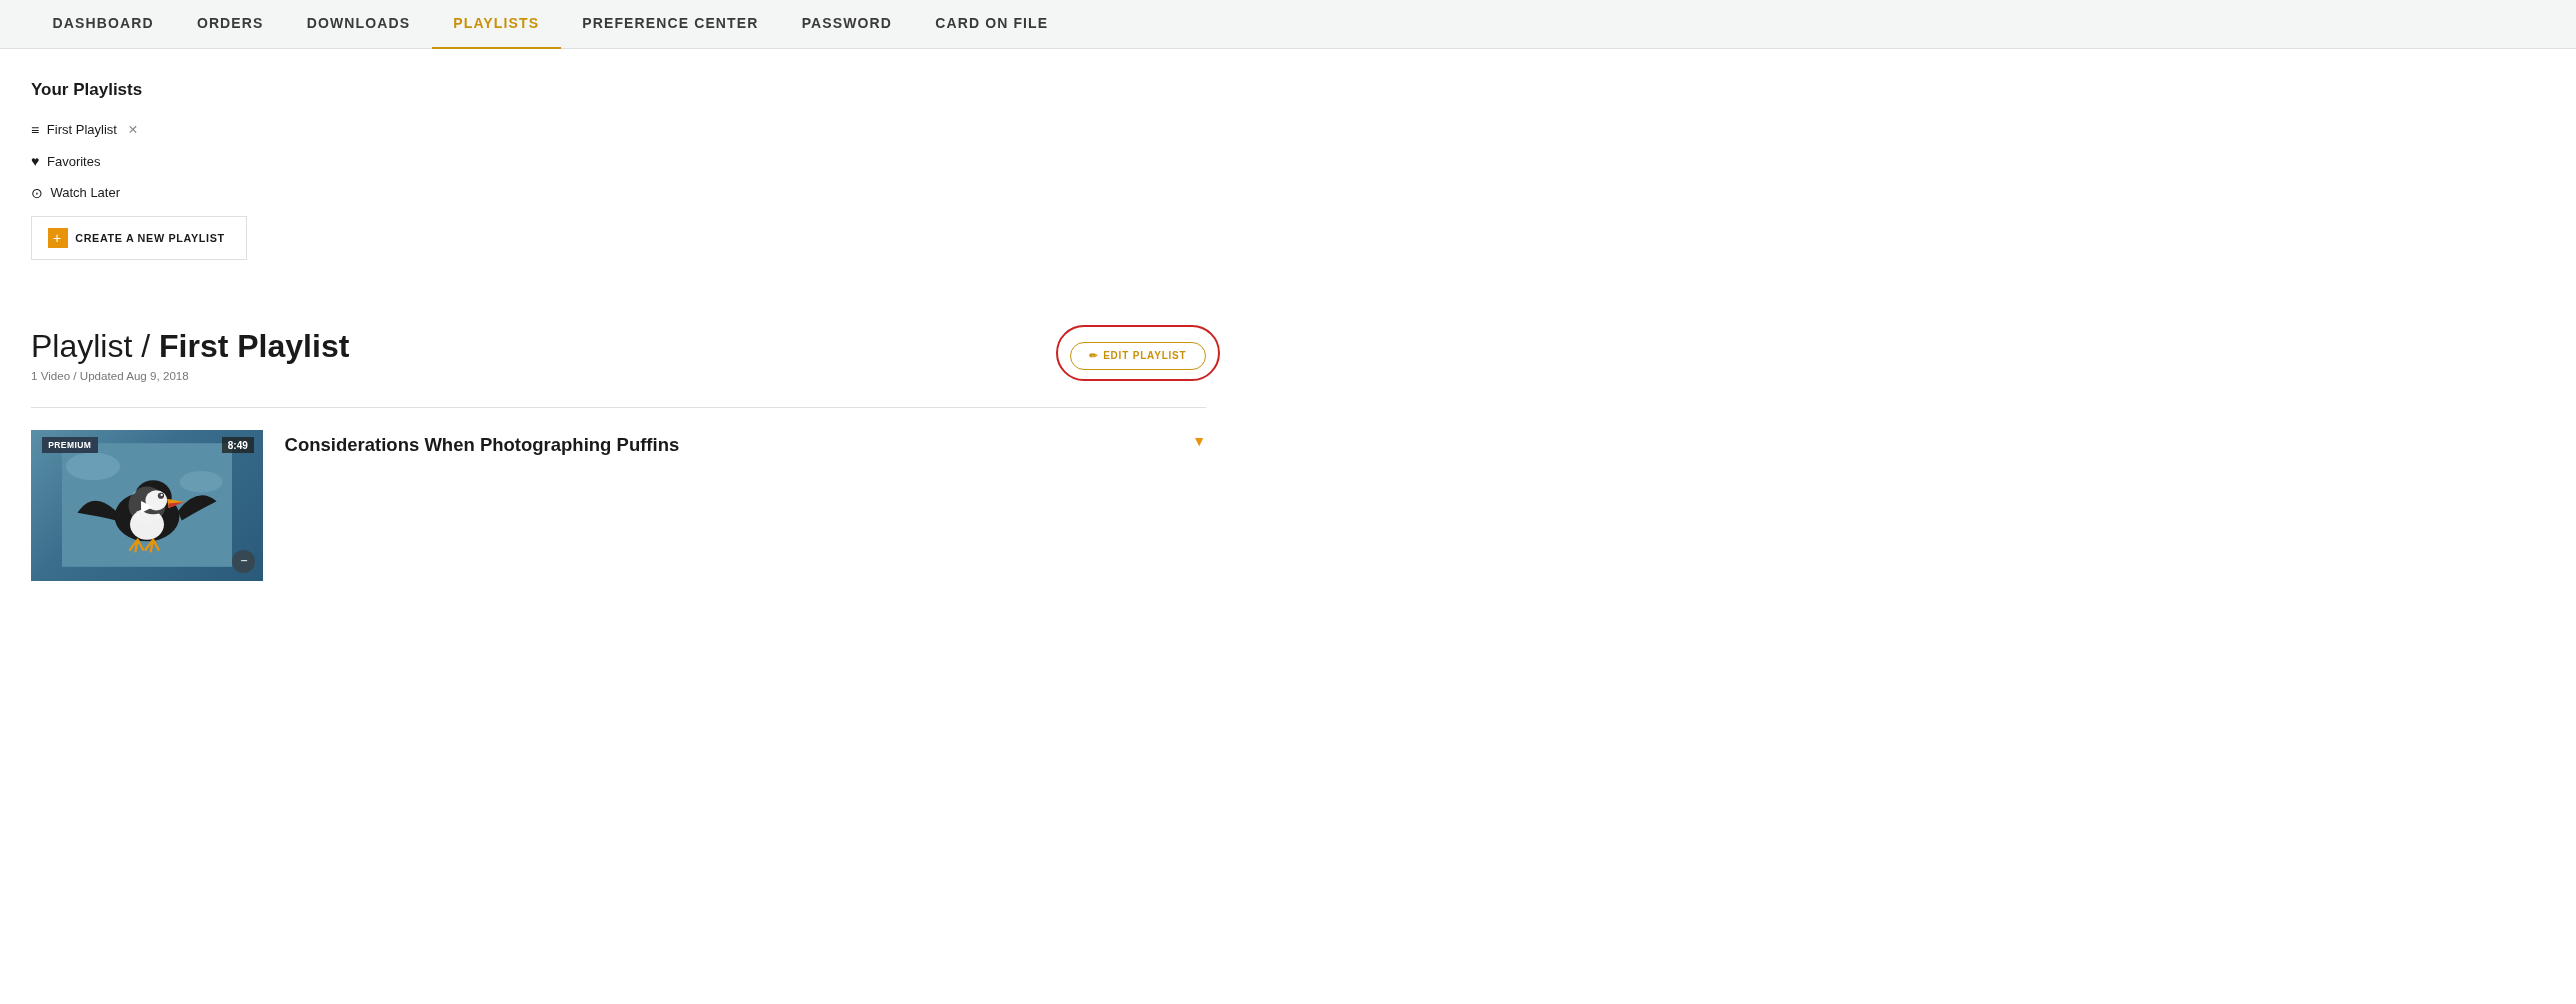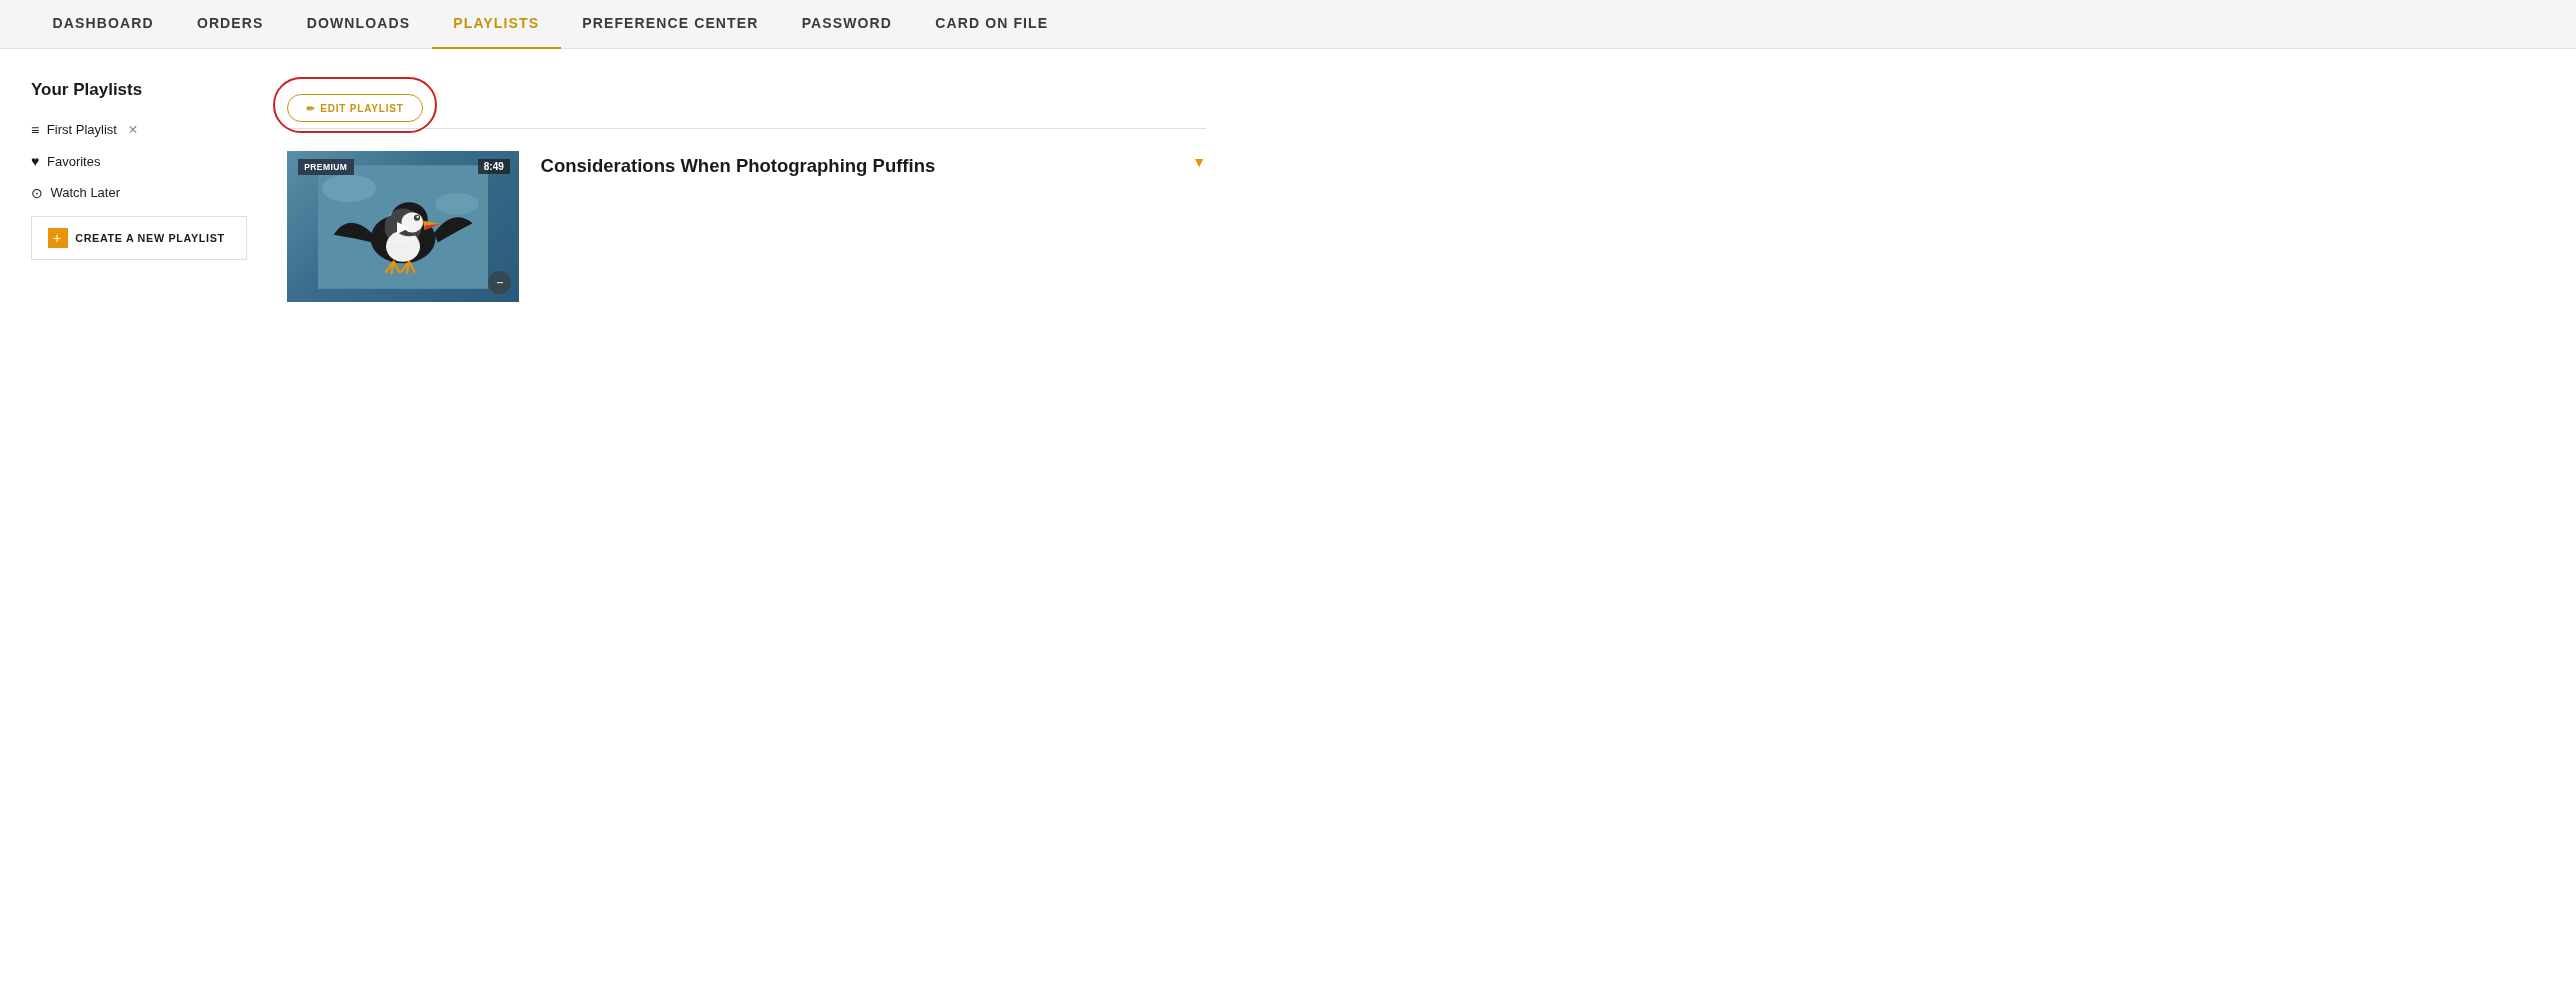--- a/index.html
+++ b/index.html
@@ -29,22 +29,23 @@
     }
     .top-nav a.active {
       color: #c9920a;
       border-bottom: 2.3px solid #c9920a;
     }
 
     
     .main-container {
       display: flex;
       padding: 31px 31px 31px 31px;
-      gap: 40px;
+      gap: 68px;
       max-width: 1237px;
+      flex-direction: column;
     }
 
     
     .sidebar {
       width: 216px;
       flex-shrink: 0;
     }
     .sidebar-title {
       font-size: 17px;
       font-weight: 700;
@@ -295,20 +296,26 @@
     </div>
 
     <button class="create-playlist-btn">
       <span class="plus-icon">+</span>
       <span>CREATE A NEW PLAYLIST</span>
     </button>
   </aside>
 
   <main class="content">
     <div class="content-header">
+      <div>
+        <h1 class="playlist-title">
+          <span>Playlist / </span><strong>First Playlist</strong>
+        </h1>
+        <p class="playlist-meta">1 Video / Updated Aug 9, 2018</p>
+      </div>
       <div style="position:relative; margin-top: 7.7px;">
         <button class="edit-playlist-btn">
           <span>✏</span>
           <span>EDIT PLAYLIST</span>
         </button>
         <div class="edit-circle-overlay"></div>
       </div>
     </div>
 
     <hr class="divider">

